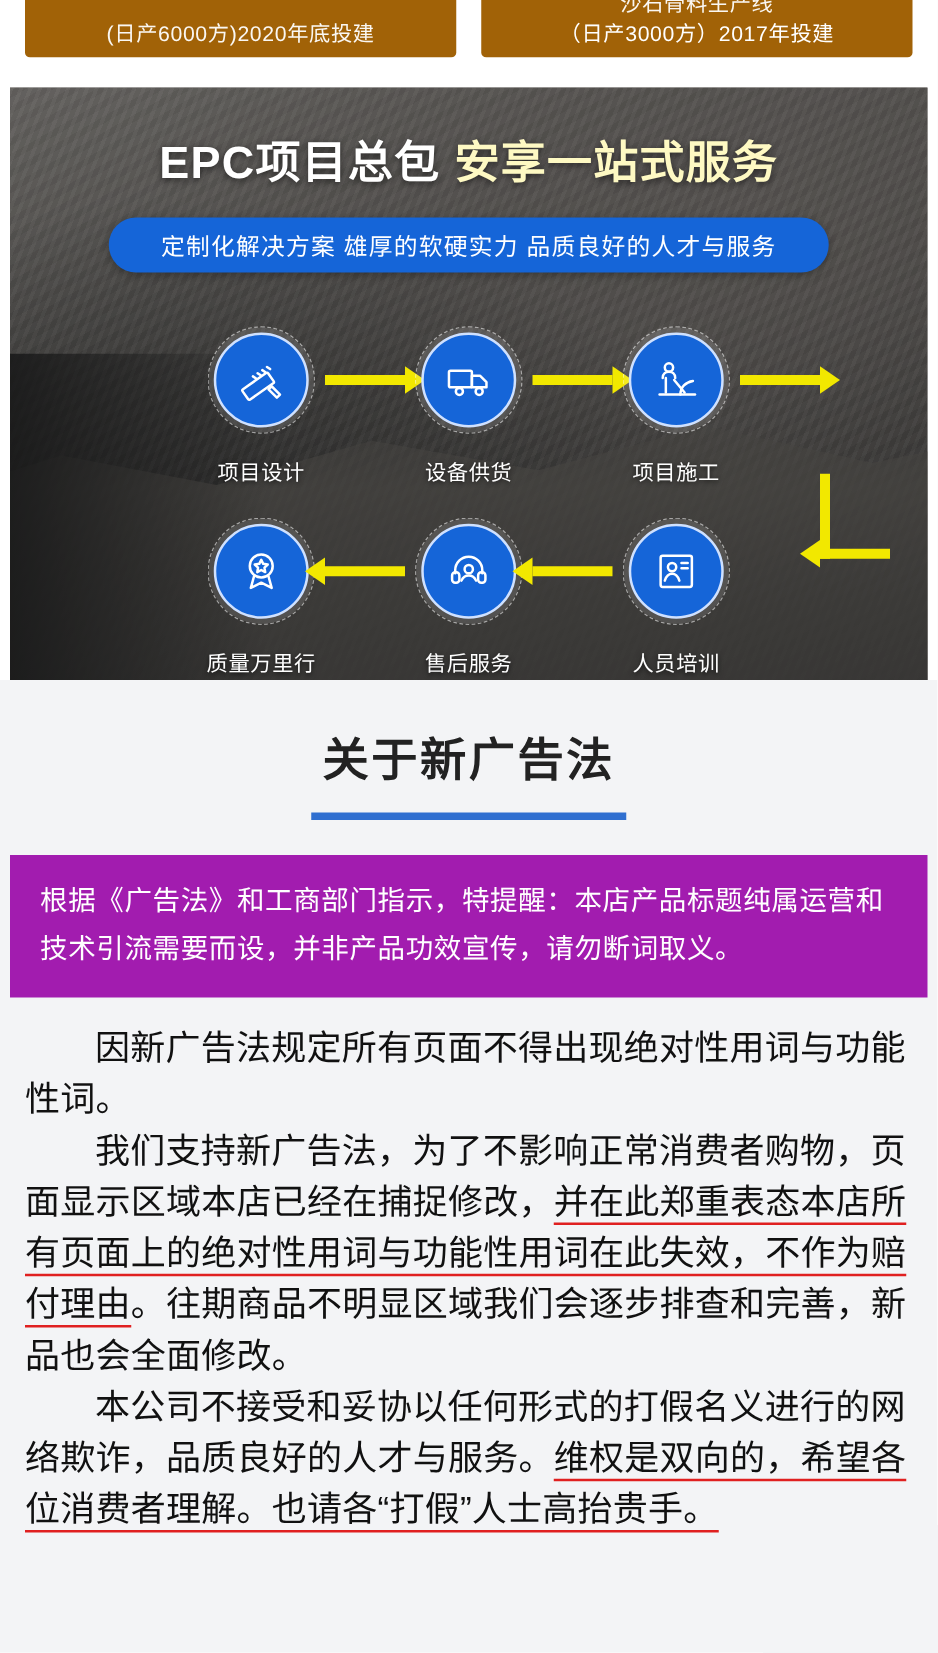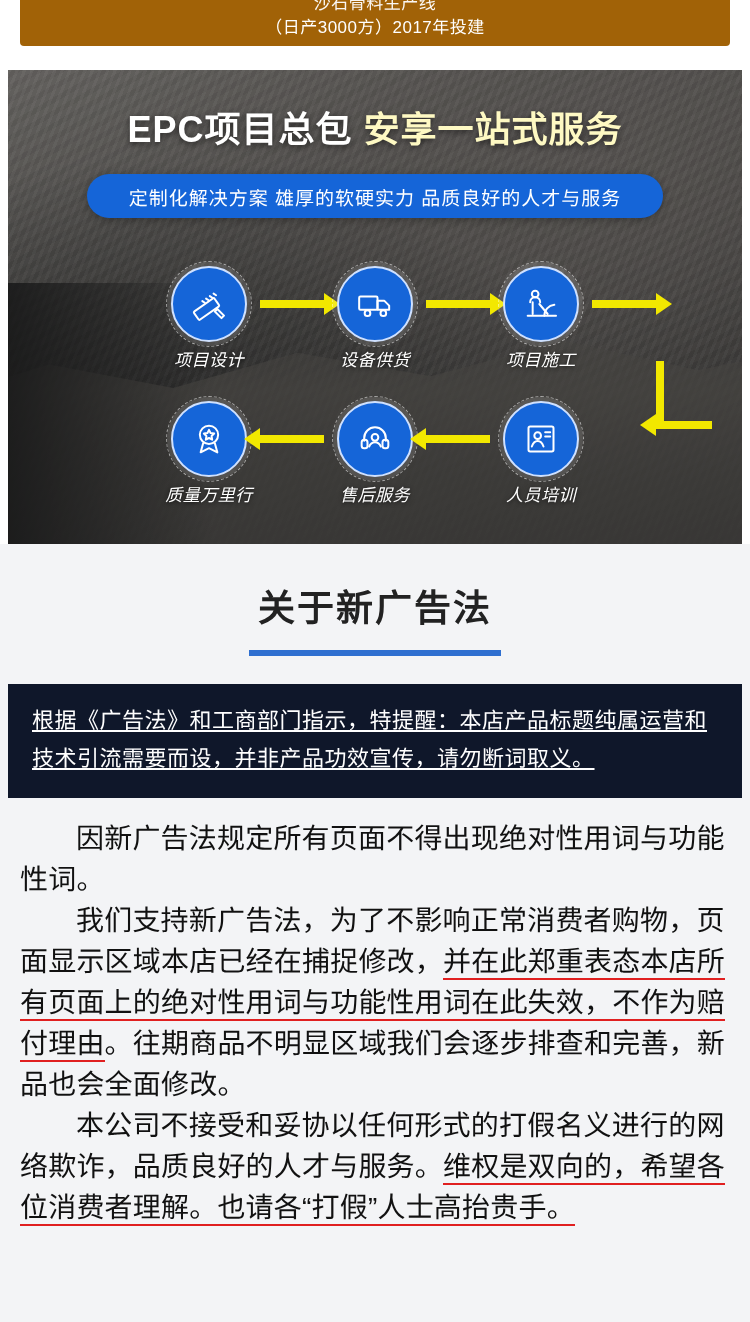--- a/index.html
+++ b/index.html
@@ -112,24 +112,23 @@
     position: relative;
   }
   .node .circle:before{
     content:"";
     position:absolute; inset:-7px;
     border-radius:50%;
     border:1px dashed rgba(255,255,255,.55);
   }
   .node .circle svg { width: 40px; height: 40px; }
   .node .cap {
-    margin-top: 4px;
+    margin-top: 22px;
     color: #fff; font-size: 17px; letter-spacing: .5px;
     text-shadow: 0 1px 4px rgba(0,0,0,.7);
-    font-style: italic;
   }
 
   .arrow { width: 0; height: 0; display:flex; align-items:center; justify-content:center; position:relative; }
   .arr-right, .arr-left {
     position: absolute;
     top: 38px;
     width: 64px; height: 8px;
     transform: translateY(-50%);
   }
   .arr-right { background: #f2e800; }
@@ -176,27 +175,26 @@
     font-weight: bold;
     color: #222;
     letter-spacing: 2px;
   }
   .adlaw-underline {
     width: 252px; height: 6px; background: #2f6fd0;
     margin: 18px auto 0 auto;
   }
   .adlaw-note {
     margin: 28px 8px 0 8px;
-    background: #0f172a;
+    background: #a21caf;
     color: #fff;
     font-size: 22px;
     line-height: 38px;
     padding: 18px 24px 20px 24px;
     letter-spacing: .5px;
-    text-decoration: underline;
   }
   .adlaw-body {
     margin: 20px 0 0 0;
     padding: 0 20px;
     color: #111;
     font-size: 28px;
     line-height: 41px;
     letter-spacing: .2px;
   }
   .adlaw-body p { text-indent: 2em; }
@@ -212,20 +210,23 @@
     color: rgba(130,130,130,.22);
     letter-spacing: 6px;
     pointer-events: none;
   }
 </style>
 </head>
 <body>
 
 <div class="top-cards">
   <div class="blue-card">
+    <div class="l1">(日产6000方)2020年底投建</div>
+  </div>
+  <div class="blue-card">
     <div class="l1">沙石骨料生产线</div>
     <div class="l2">（日产3000方）2017年投建</div>
   </div>
 </div>
 
 <section class="epc">
   <div class="epc-bg"></div>
   <div class="epc-rock"></div>
   <div class="epc-dark-left"></div>
   <div class="epc-overlay"></div>

